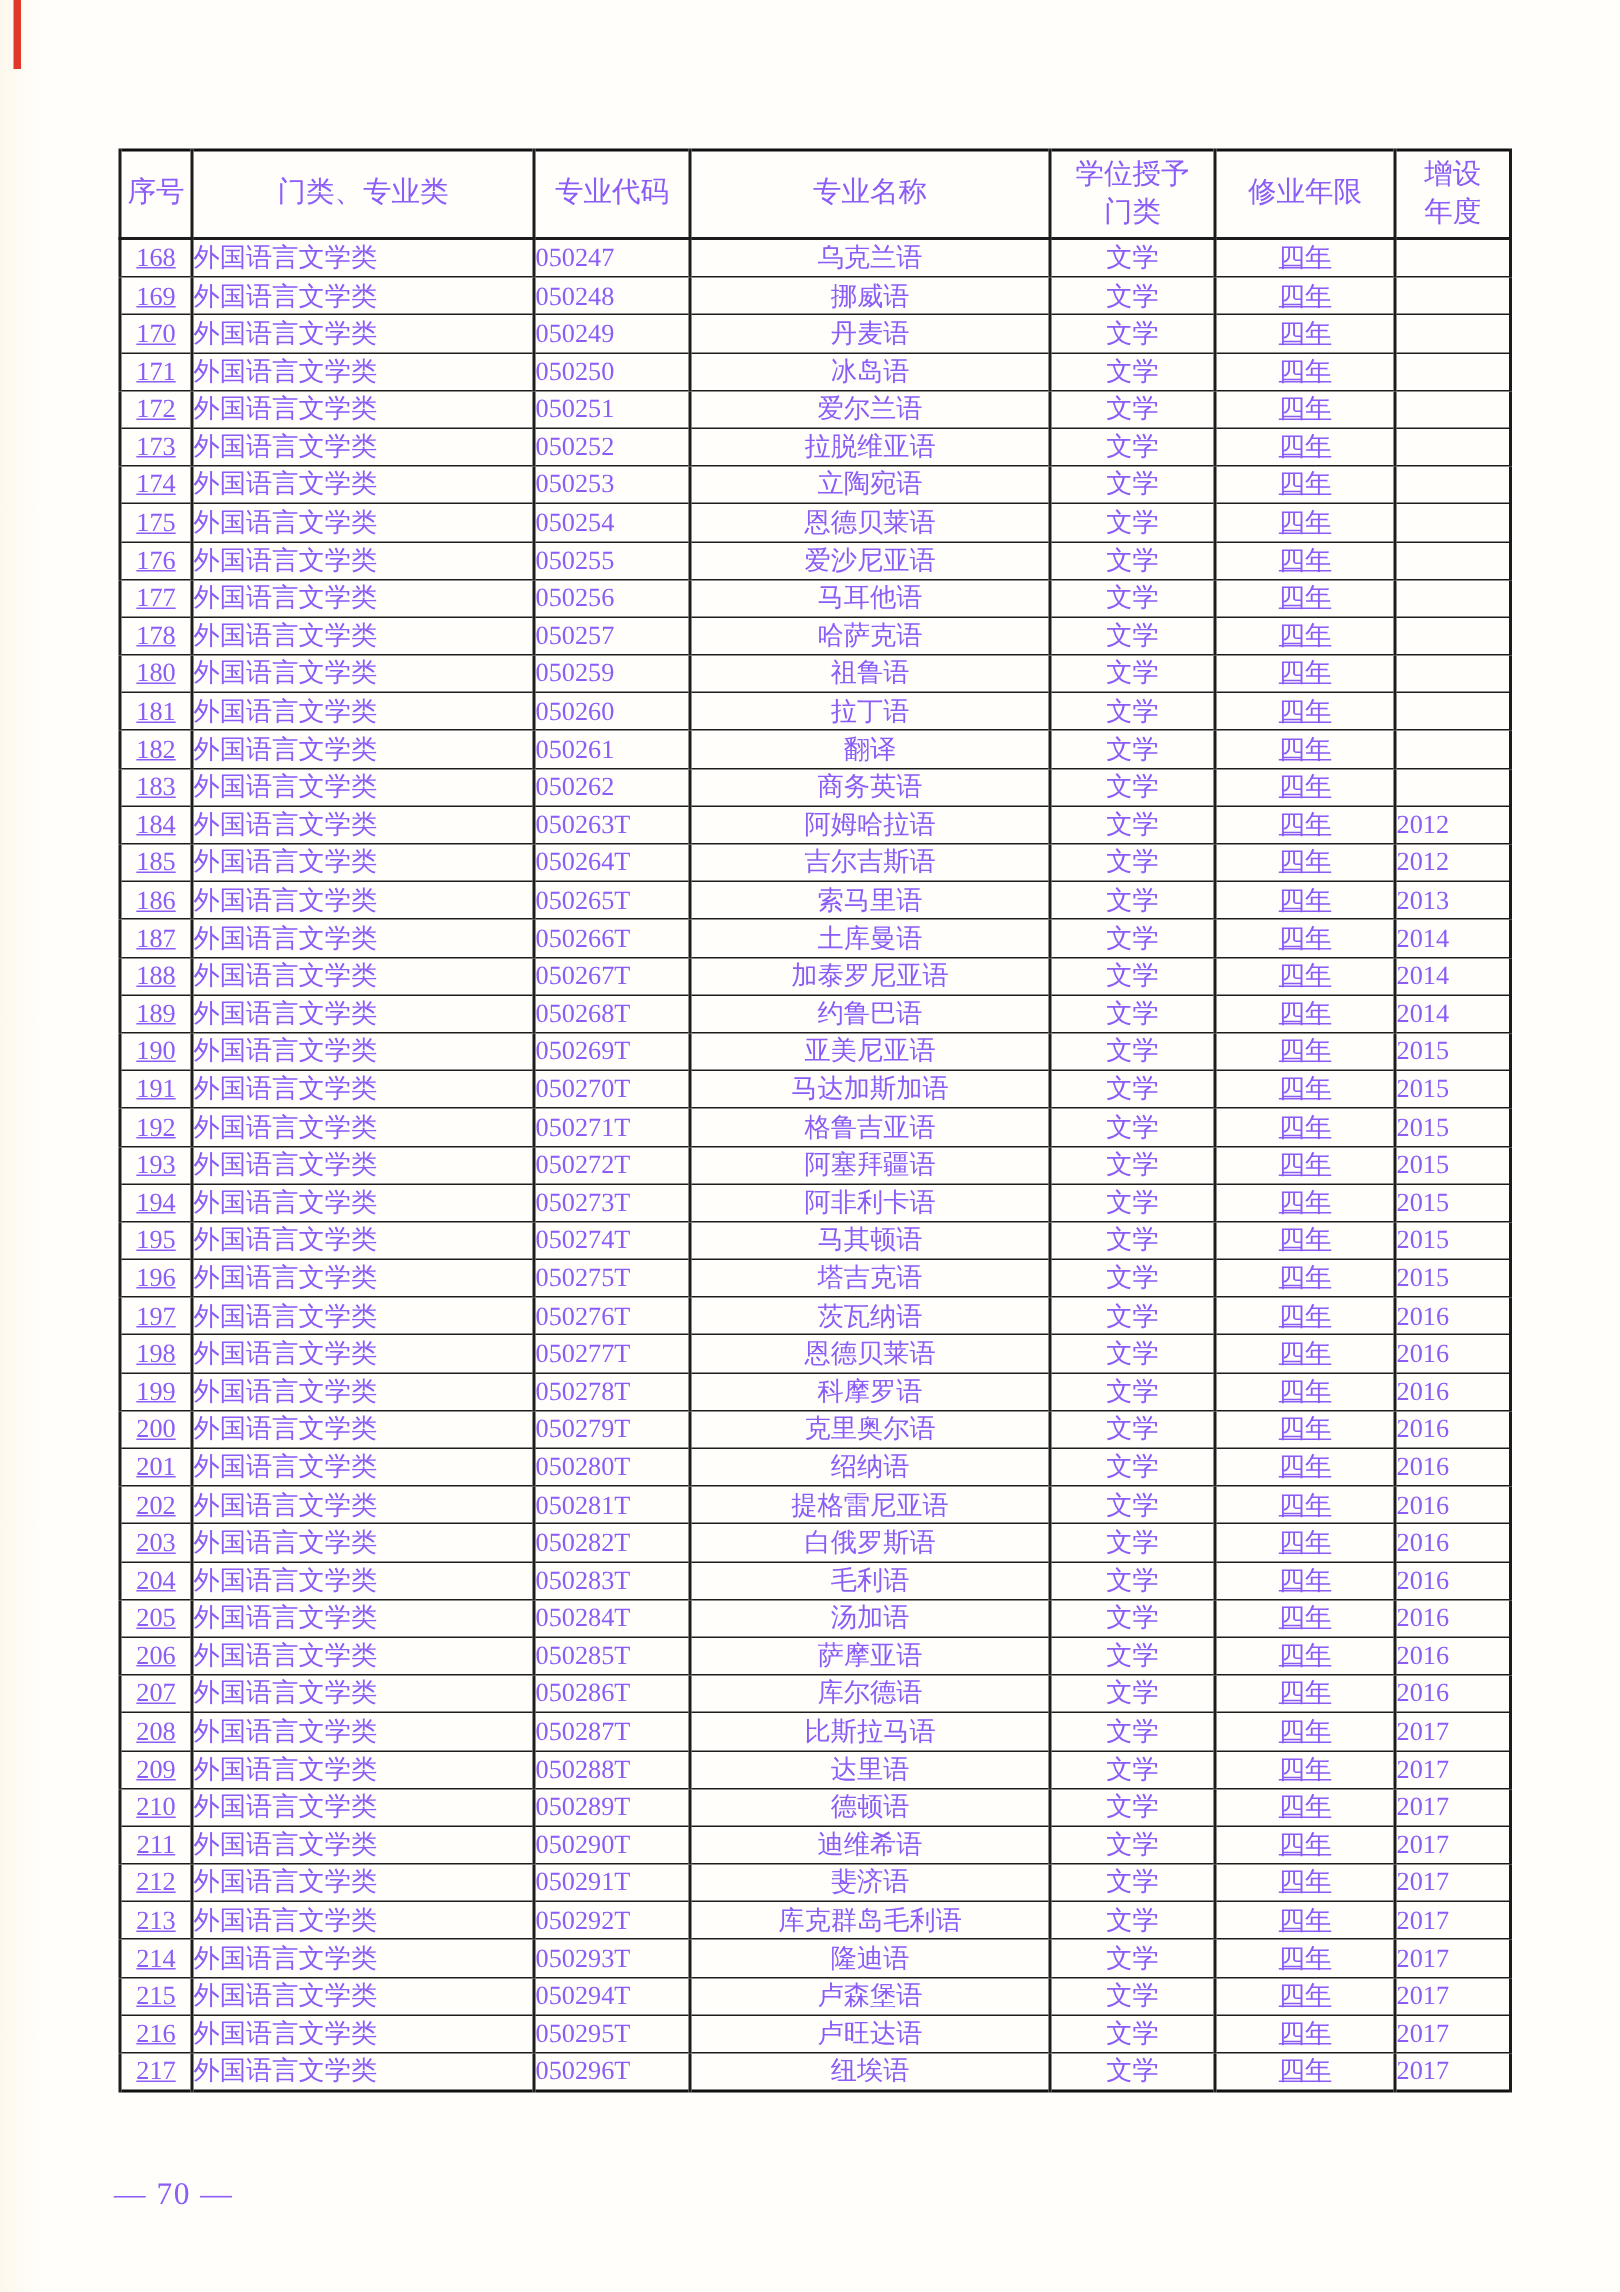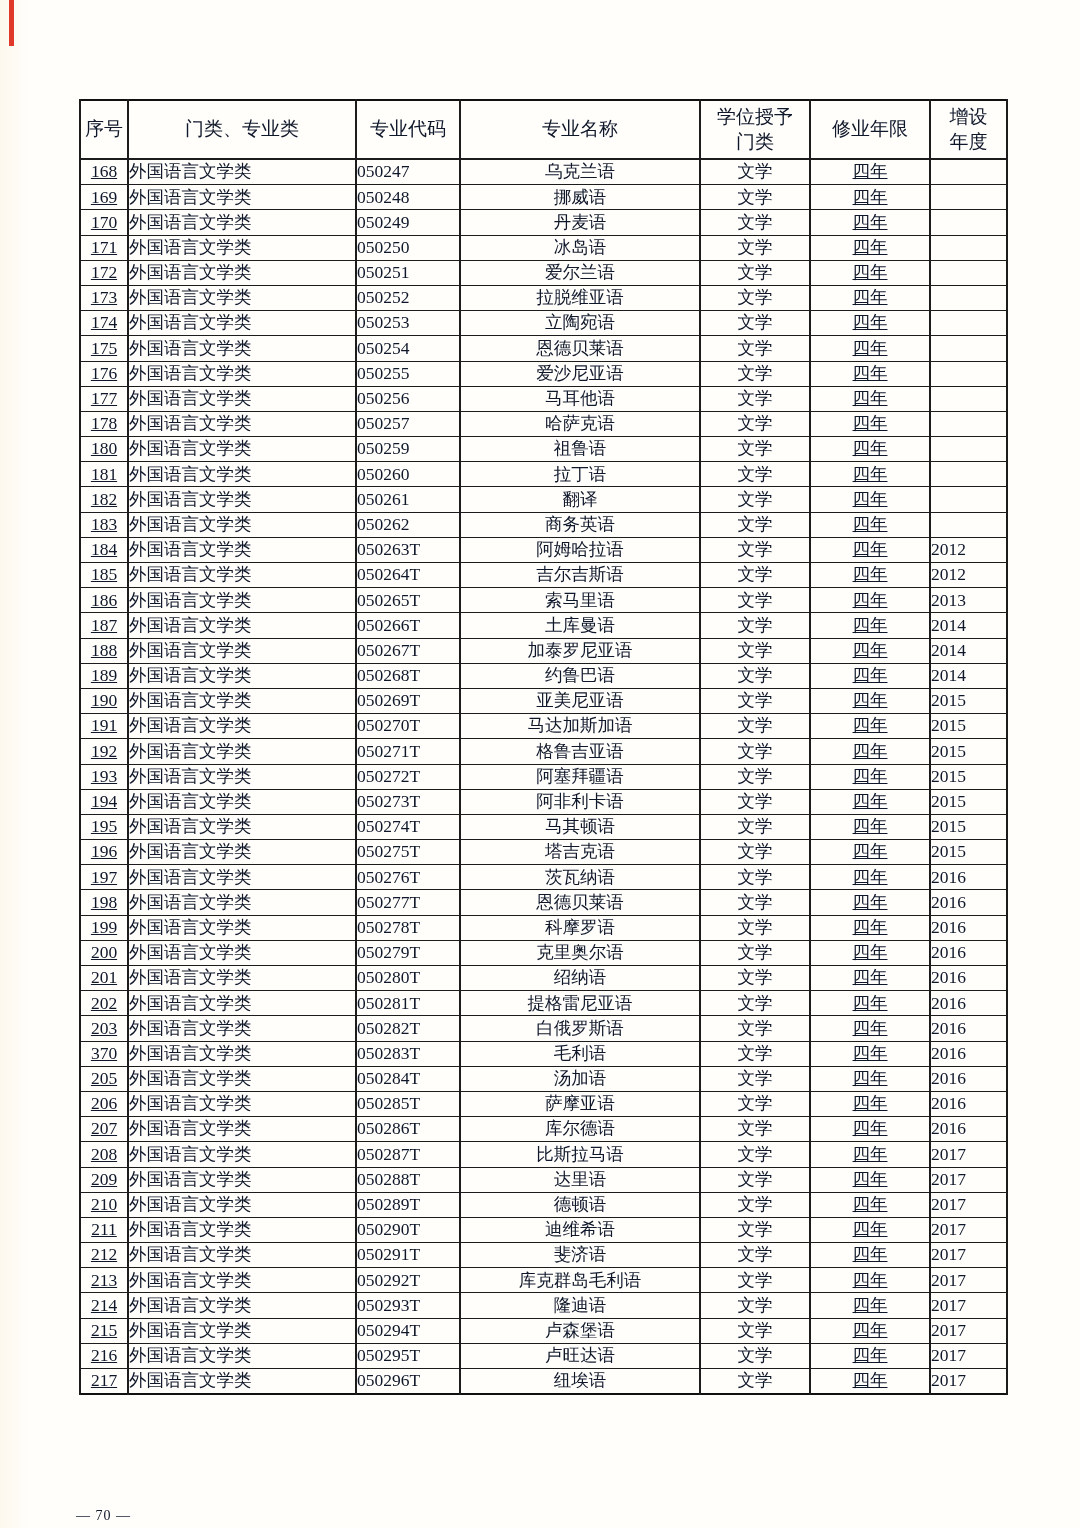--- a/index.html
+++ b/index.html
@@ -3,21 +3,21 @@
 <meta charset="utf-8">
 <style>
   html, body { margin: 0; padding: 0; background: #e9e9e9; }
   .page {
     position: relative;
     width: 1080px;
     height: 1528px;
     margin: 0 auto;
     background: #fffefb;
     font-family: "Liberation Serif", "DejaVu Serif", serif;
-    color: #0f172a;
+    color: #8b5cf6;
     overflow: hidden;
   }
   
   .page::before {
     content: "";
     position: absolute;
     left: 0; top: 0;
     width: 30px; height: 100%;
     background: linear-gradient(90deg, #fdf8ee, rgba(255,255,255,0));
     pointer-events: none;
@@ -62,22 +62,22 @@
   }
   td.col-index  { text-align: center; text-decoration: underline; }
   td.col-category { text-align: left; padding-left: 5px; }
   td.col-code   { text-align: left; padding-left: 7px; font-size: 17px; }
   td.col-name   { text-align: center; padding-left: 9px; }
   td.col-degree { text-align: center; }
   td.col-years  { text-align: center; text-decoration: underline; }
   td.col-added  { font-size: 16.5px; }
   .page-number {
     position: absolute;
-    left: 76px; top: 1508px;
-    font-size: 14px;
+    left: 76px; top: 1450px;
+    font-size: 21px;
     letter-spacing: 1px;
   }
 </style>
 </head>
 <body>
 
 <div class="page">
 
   <div class="red-mark" style="background: rgb(224, 57, 42);"></div>
 
@@ -414,21 +414,21 @@
         <tr>
           <td class="col-index">203</td>
           <td class="col-category">外国语言文学类</td>
           <td class="col-code">050282T</td>
           <td class="col-name">白俄罗斯语</td>
           <td class="col-degree">文学</td>
           <td class="col-years">四年</td>
           <td class="col-added">2016</td>
         </tr>
         <tr>
-          <td class="col-index">370</td>
+          <td class="col-index">204</td>
           <td class="col-category">外国语言文学类</td>
           <td class="col-code">050283T</td>
           <td class="col-name">毛利语</td>
           <td class="col-degree">文学</td>
           <td class="col-years">四年</td>
           <td class="col-added">2016</td>
         </tr>
         <tr>
           <td class="col-index">205</td>
           <td class="col-category">外国语言文学类</td>

